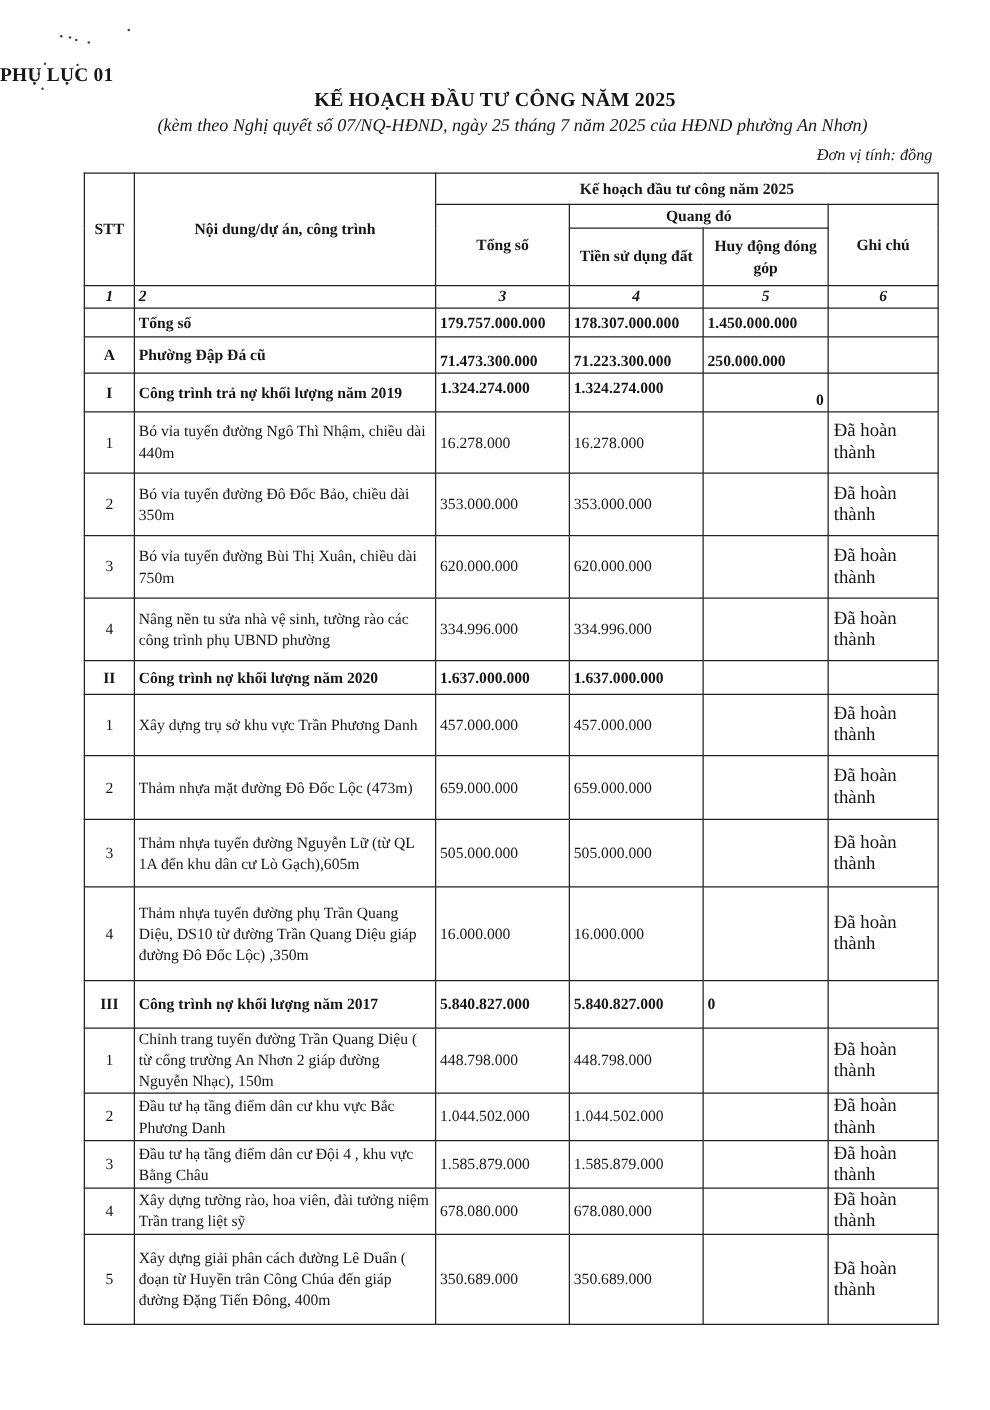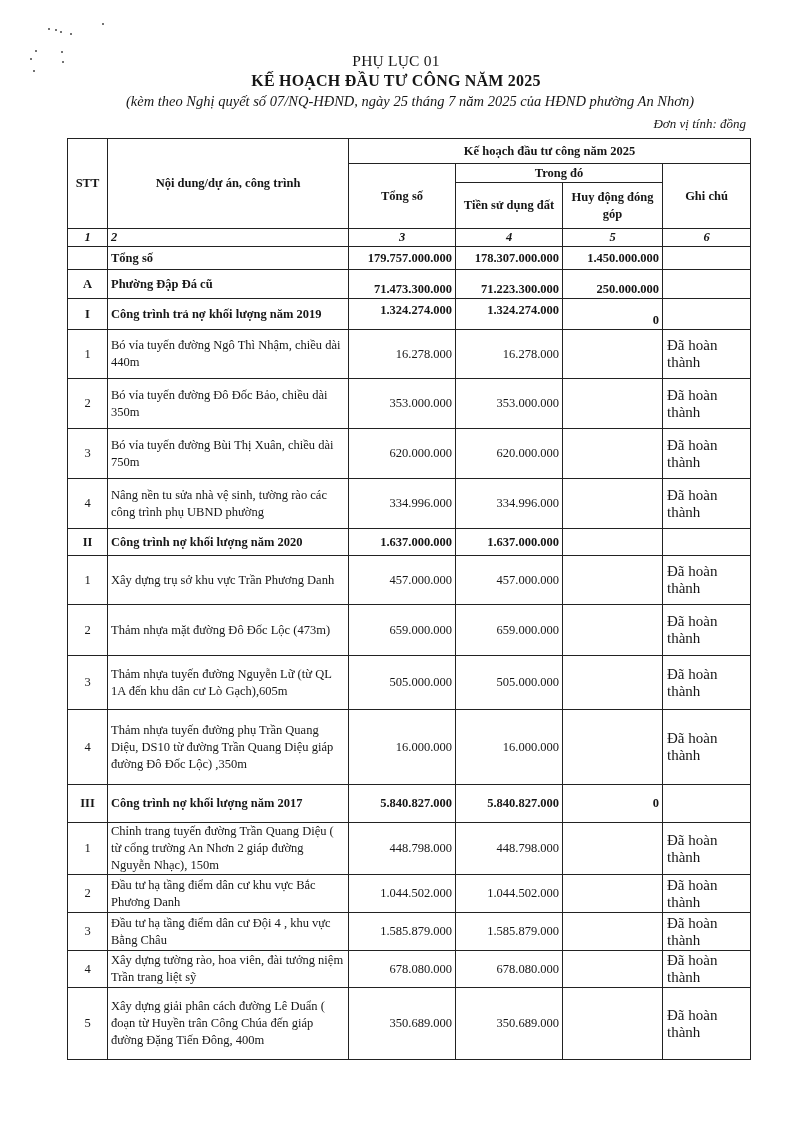--- a/index.html
+++ b/index.html
@@ -2,32 +2,32 @@
 <html><head>
   <meta charset="utf-8">
   <style>
     html, body { margin: 0; padding: 0; }
     body {
       width: 792px; height: 1128px; background: #ffffff; position: relative;
       overflow: hidden; font-family: "Liberation Serif", "DejaVu Serif", serif; color: #161616;
     }
     .scan-specks { position: absolute; left: 25px; top: 20px; width: 80px; height: 70px; }
     .speck { position: absolute; width: 2px; height: 2px; background: #444; border-radius: 1px; }
-    .title1 { position: absolute; top: 52px; left: 0; width: 792px; text-align: center; font-weight: normal; font-size: 15.5px; letter-spacing: 0.2px; }
+    .title1 { position: absolute; top: 52px; left: 0; width: 792px; text-align: left; font-weight: bold; font-size: 15.5px; letter-spacing: 0.2px; }
     .title2 { position: absolute; top: 72px; left: 0; width: 792px; text-align: center; font-weight: bold; font-size: 16px; letter-spacing: 0.2px; }
     .subtitle { position: absolute; top: 93px; left: 0; width: 820px; text-align: center; font-style: italic; font-size: 14.5px; }
     .unit { position: absolute; top: 116px; right: 46px; font-style: italic; font-size: 13px; }
     table.plan {
       position: absolute; left: 67px; top: 138px; border-collapse: collapse;
       table-layout: fixed; font-size: 12.5px;
     }
     table.plan td, table.plan th { border: 1px solid #222; padding: 0 3px; vertical-align: middle; line-height: 17px; }
     table.plan th { font-weight: bold; text-align: center; }
     .c { text-align: center; }
-    .r { text-align: right; }
+    .r { }
     .b { font-weight: bold; }
     .note { font-size: 15px; text-align: left; padding-left: 4px !important; }
     .zero-bottom { vertical-align: bottom !important; text-align: right; font-weight: bold; }
     .numrow td { font-style: italic; font-weight: bold; }
   </style>
 </head>
 <body>
 
 <div class="scan-specks">
   <span class="speck" style="left:23px;top:8px"></span>
@@ -57,21 +57,21 @@
     <col style="width:88px">
   </colgroup>
   <thead>
     <tr style="height:25px">
       <th rowspan="3">STT</th>
       <th rowspan="3">Nội dung/dự án, công trình</th>
       <th colspan="4">Kế hoạch đầu tư công năm 2025</th>
     </tr>
     <tr style="height:19px">
       <th rowspan="2">Tổng số</th>
-      <th colspan="2">Trong đó</th>
+      <th colspan="2">Quang đó</th>
       <th rowspan="2">Ghi chú</th>
     </tr>
     <tr style="height:46px">
       <th>Tiền sử dụng đất</th>
       <th>Huy động đóng góp</th>
     </tr>
     <tr class="numrow" style="height:17px">
       <td class="c">1</td>
       <td>2</td>
       <td class="c">3</td>

